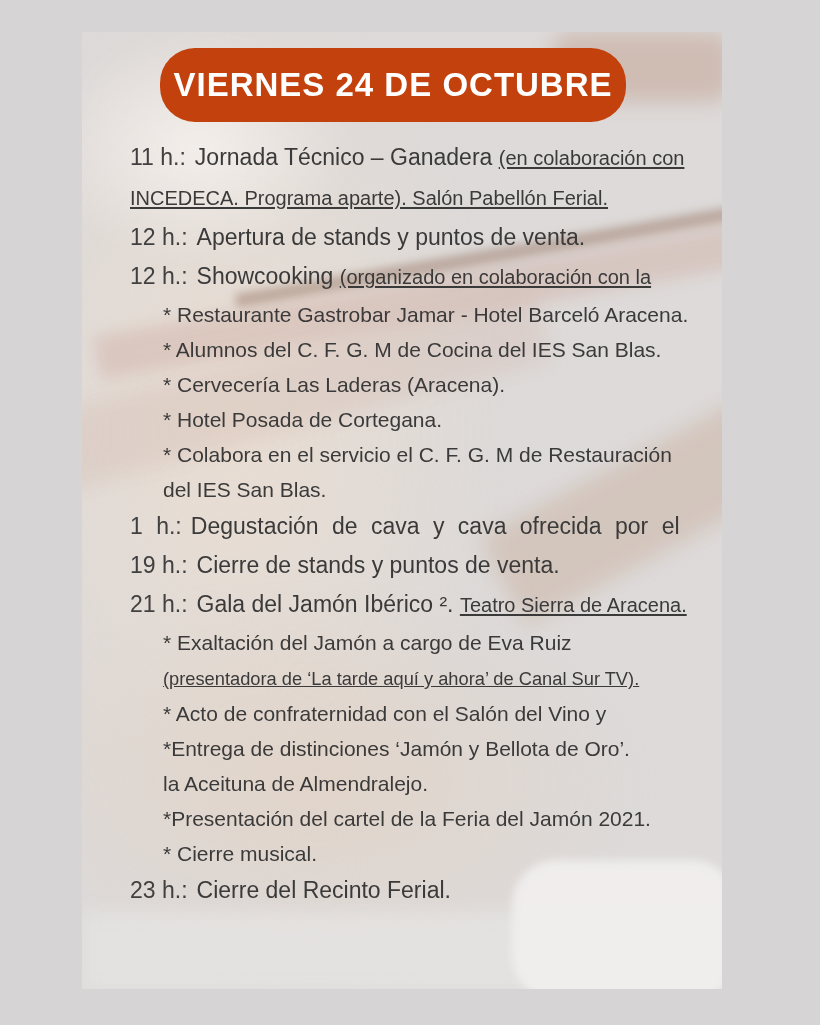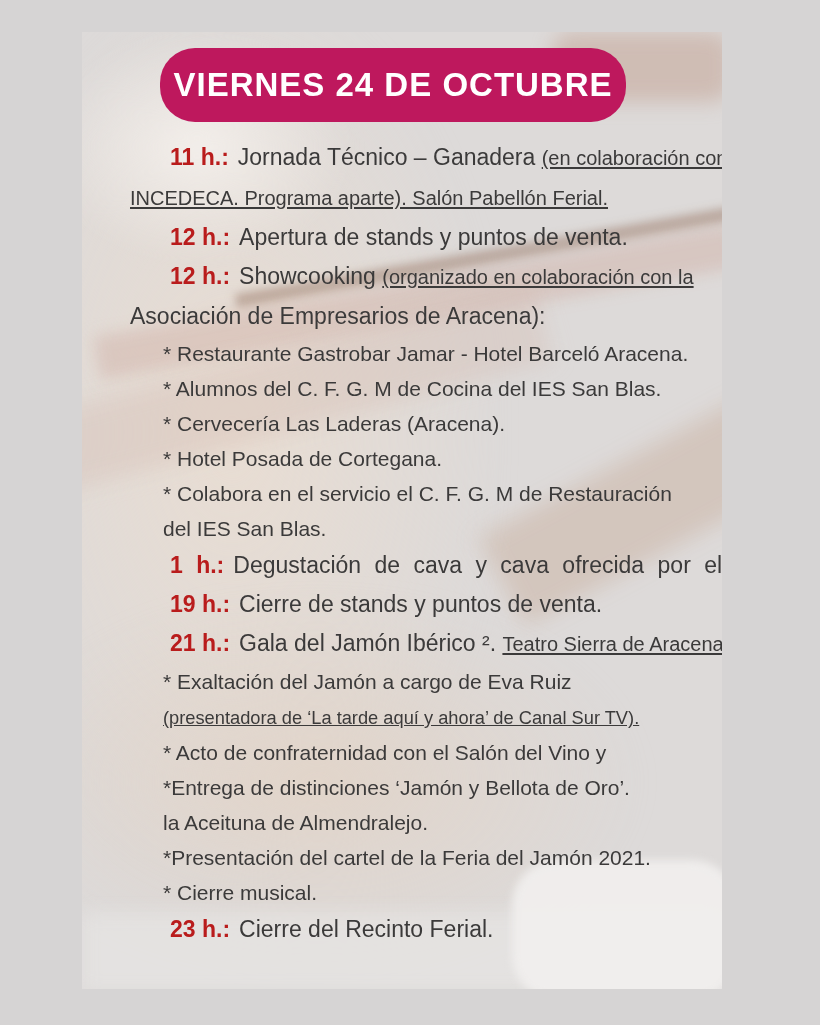--- a/index.html
+++ b/index.html
@@ -36,39 +36,39 @@
   .ph-wash-bottom { left:-90px; top:560px; width:650px; height:380px;
                     background: radial-gradient(closest-side, rgba(226,211,198,0.8), rgba(226,211,198,0)); filter: blur(14px); }
   .ph-edge-bottom { left:0px; top:880px; width:640px; height:80px;
                     background: rgba(231,229,228,0.7); filter: blur(9px); }
   .ph-blob-bottomright { left:430px; top:828px; width:225px; height:140px;
                     background: rgba(240,238,237,0.95); border-radius:45px; filter: blur(4px); }
   
   .banner {
     position: absolute; left: 78px; top: 16px;
     width: 466px; height: 74px;
-    background: #be185d;
+    background: #c2410c;
     border-radius: 35px;
     display: flex; align-items: center; justify-content: center;
     z-index: 3;
   }
   .banner-title {
     color: #ffffff; font-size: 33px; font-weight: bold; letter-spacing: 1px;
   }
   
   .content {
     position: absolute; left: 48px; top: 106px; width: 582px;
     color: #3b3a3a;
     z-index: 3;
   }
   .entry { }
   .line    { white-space: nowrap; line-height: 39px; font-size: 23px; }
   .subline { white-space: nowrap; line-height: 35px; font-size: 21px; padding-left: 33px; }
   .small   { font-size: 0.87em; text-decoration: underline; }
-  .time    { color: #b91c1c; font-weight: bold; margin-right: 9px; margin-left: 40px; }
+  .time    { color: #404040; font-weight: normal; margin-right: 9px; }
   
   .entry[data-idx="3"] .line:first-child { word-spacing: 7px; }
 </style>
 </head>
 <body>
 
 <div class="page">
   <div class="flyer">
 
     <div class="ph ph-blob-left"></div>
@@ -89,21 +89,20 @@
     <div class="content">
         <div class="entry" data-idx="0">
           <div class="line"><span class="time">11 h.:</span><span>Jornada Técnico – Ganadera </span><span class="small">(en colaboración con</span></div>
           <div class="line"><span class="small">INCEDECA. Programa aparte). Salón Pabellón Ferial.</span></div>
         </div>
         <div class="entry" data-idx="1">
           <div class="line"><span class="time">12 h.:</span><span>Apertura de stands y puntos de venta.</span></div>
         </div>
         <div class="entry" data-idx="2">
           <div class="line"><span class="time">12 h.:</span><span>Showcooking </span><span class="small">(organizado en colaboración con la</span></div>
-          <div class="line"><span>Asociación de Empresarios de Aracena):</span></div>
           <div class="subline"><span>* Restaurante Gastrobar Jamar - Hotel Barceló Aracena.</span></div>
           <div class="subline"><span>* Alumnos del C. F. G. M de Cocina del IES San Blas.</span></div>
           <div class="subline"><span>* Cervecería Las Laderas (Aracena).</span></div>
           <div class="subline"><span>* Hotel Posada de Cortegana.</span></div>
           <div class="subline"><span>* Colabora en el servicio el C. F. G. M de Restauración</span></div>
           <div class="subline"><span>del IES San Blas.</span></div>
         </div>
         <div class="entry" data-idx="3">
           <div class="line"><span class="time">1 h.:</span><span>Degustación de cava y cava ofrecida por el</span></div>
         </div>

